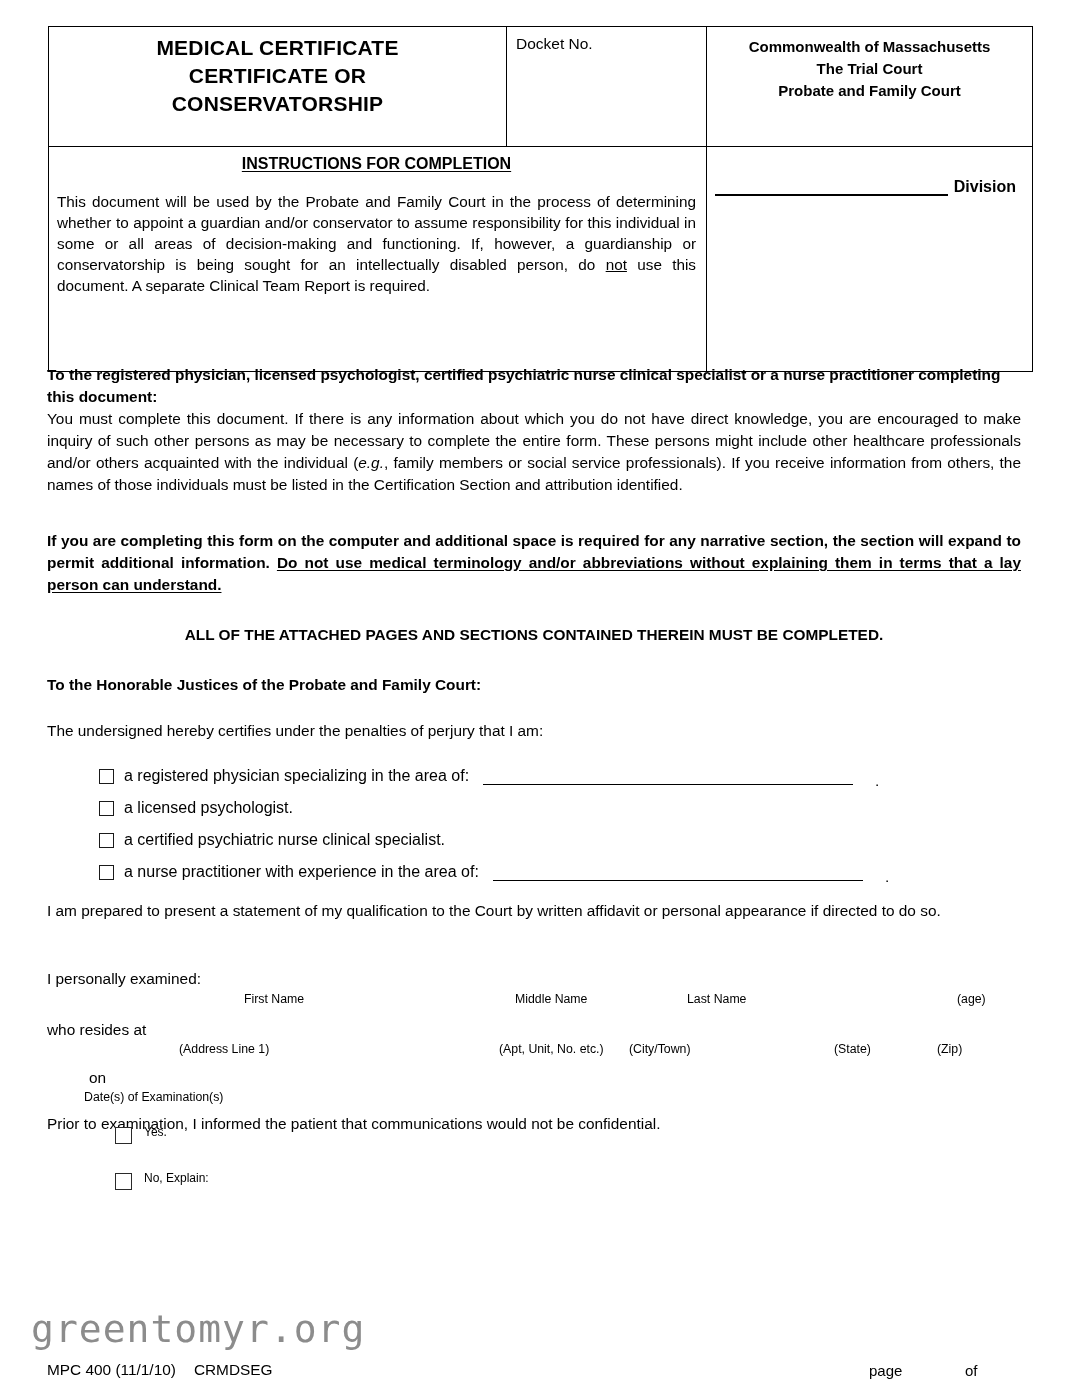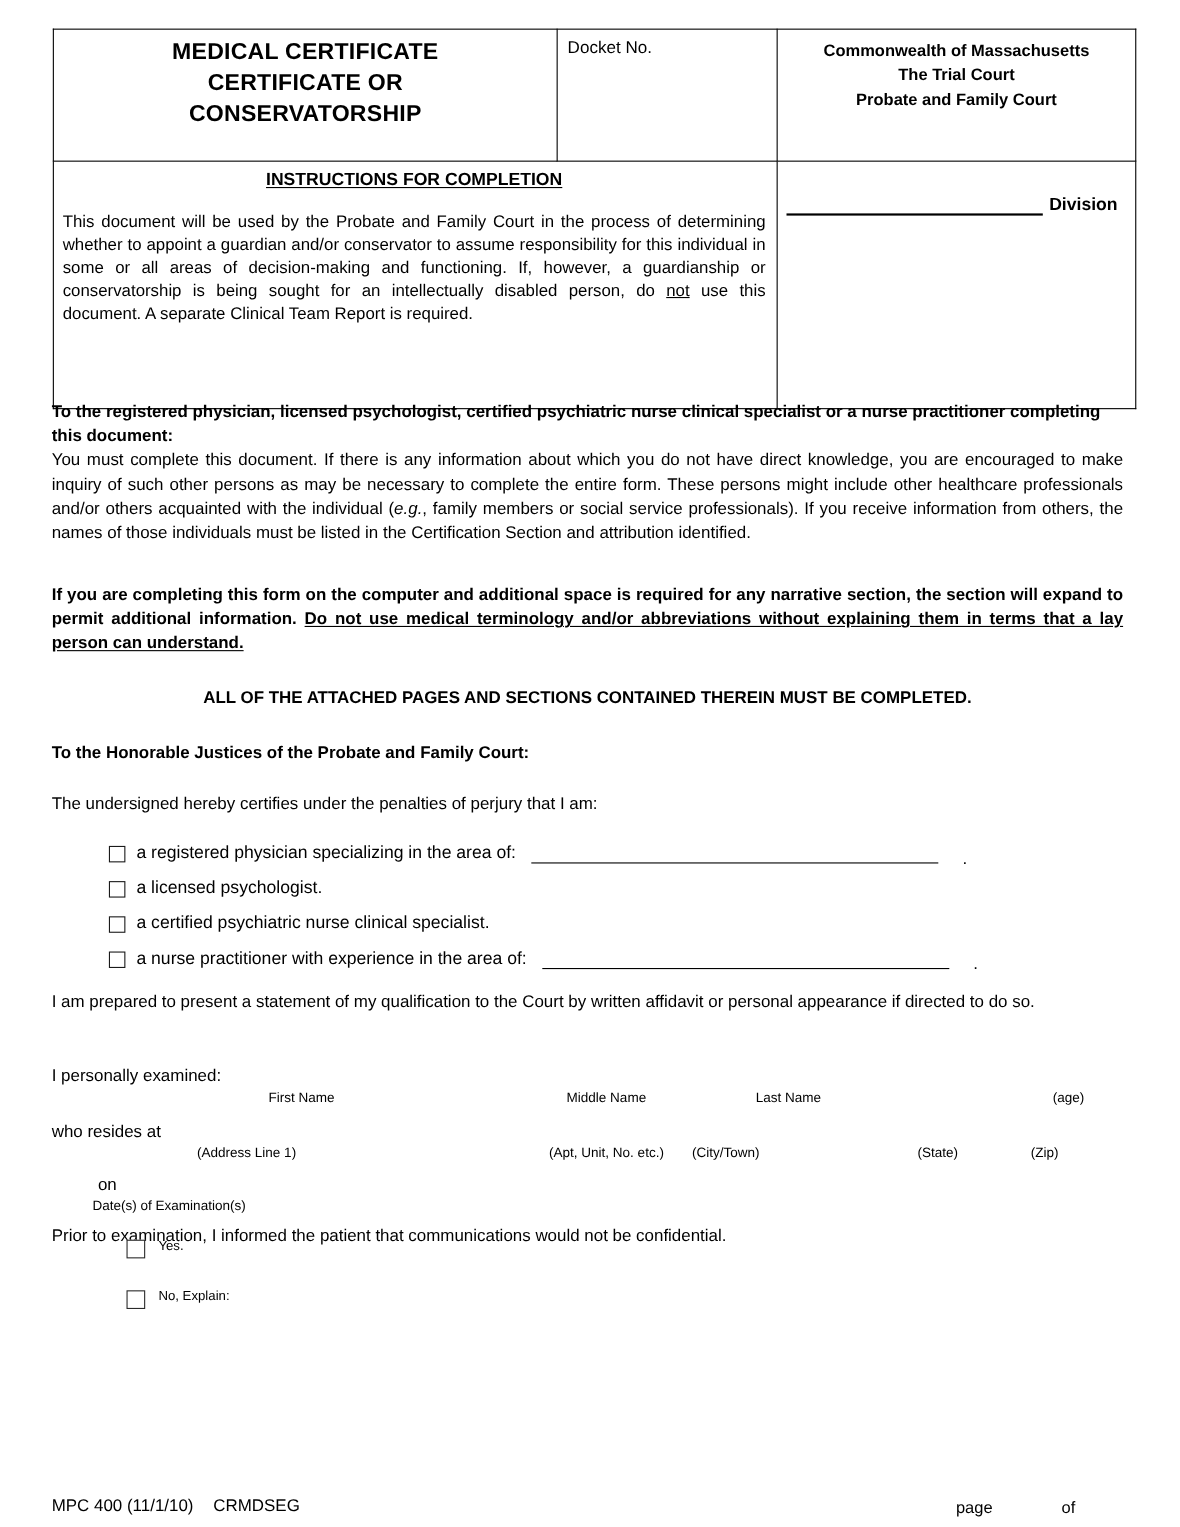--- a/index.html
+++ b/index.html
@@ -460,20 +460,21 @@
     <div class="yn-row">
       <span class="yn-box"></span>
       <span class="yn-label">Yes.</span>
     </div>
     <div class="yn-row">
       <span class="yn-box"></span>
       <span class="yn-label">No, Explain:</span>
     </div>
   </div>
 
+  <div class="watermark">greentomyr.org</div>
 
   <div class="footer-left">
     <span>MPC 400 (11/1/10)</span><span class="gap"></span><span>CRMDSEG</span>
   </div>
 
   <div class="footer-page">page</div>
   <div class="footer-of">of</div>
 
 </div>
 

